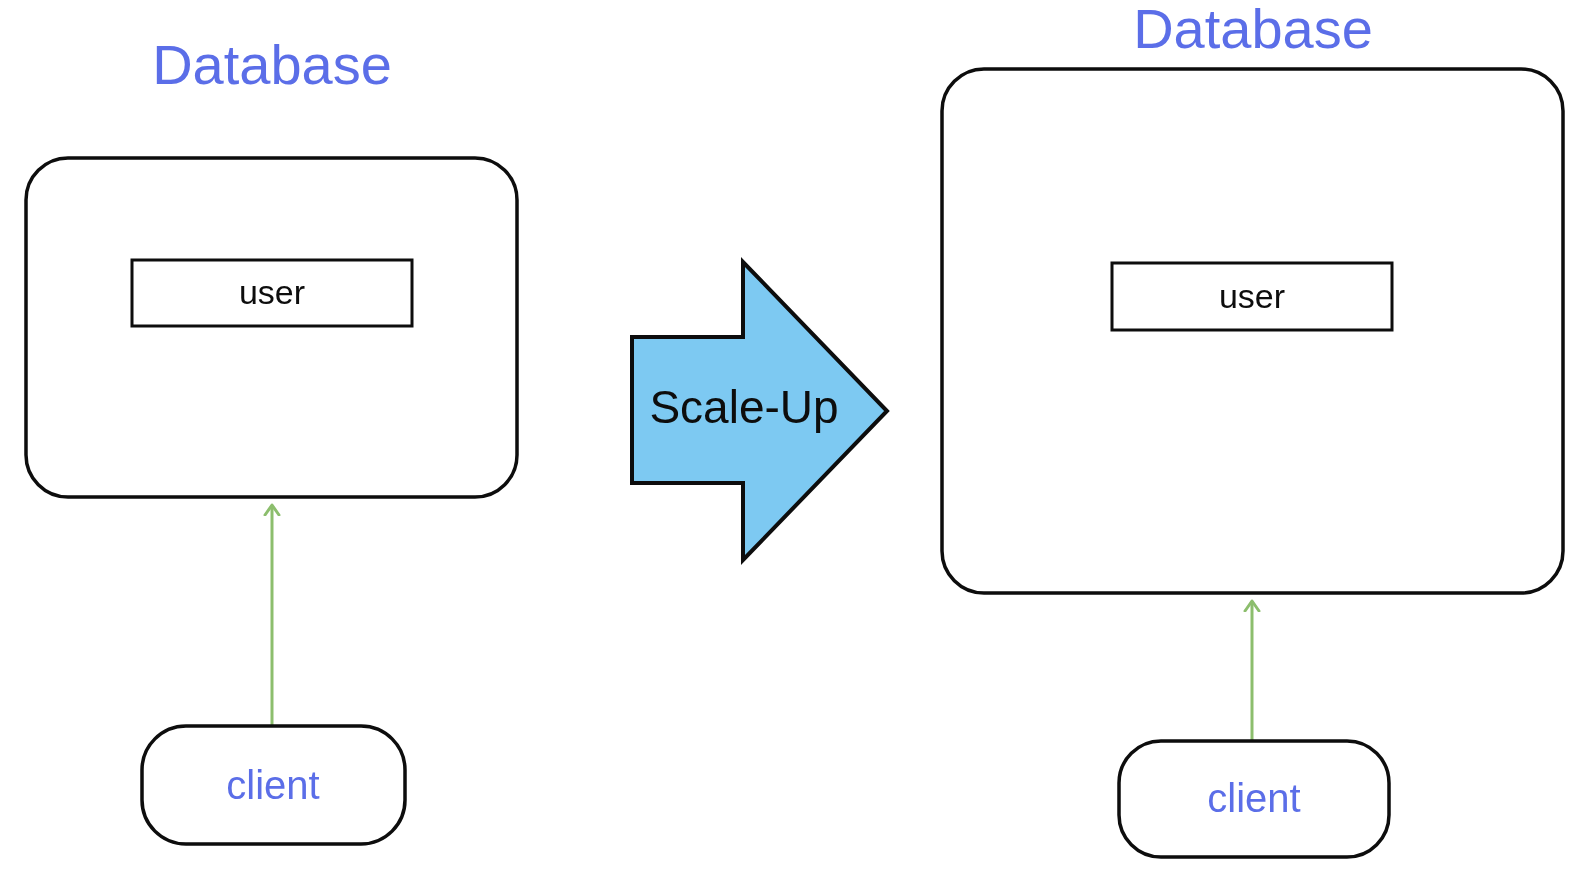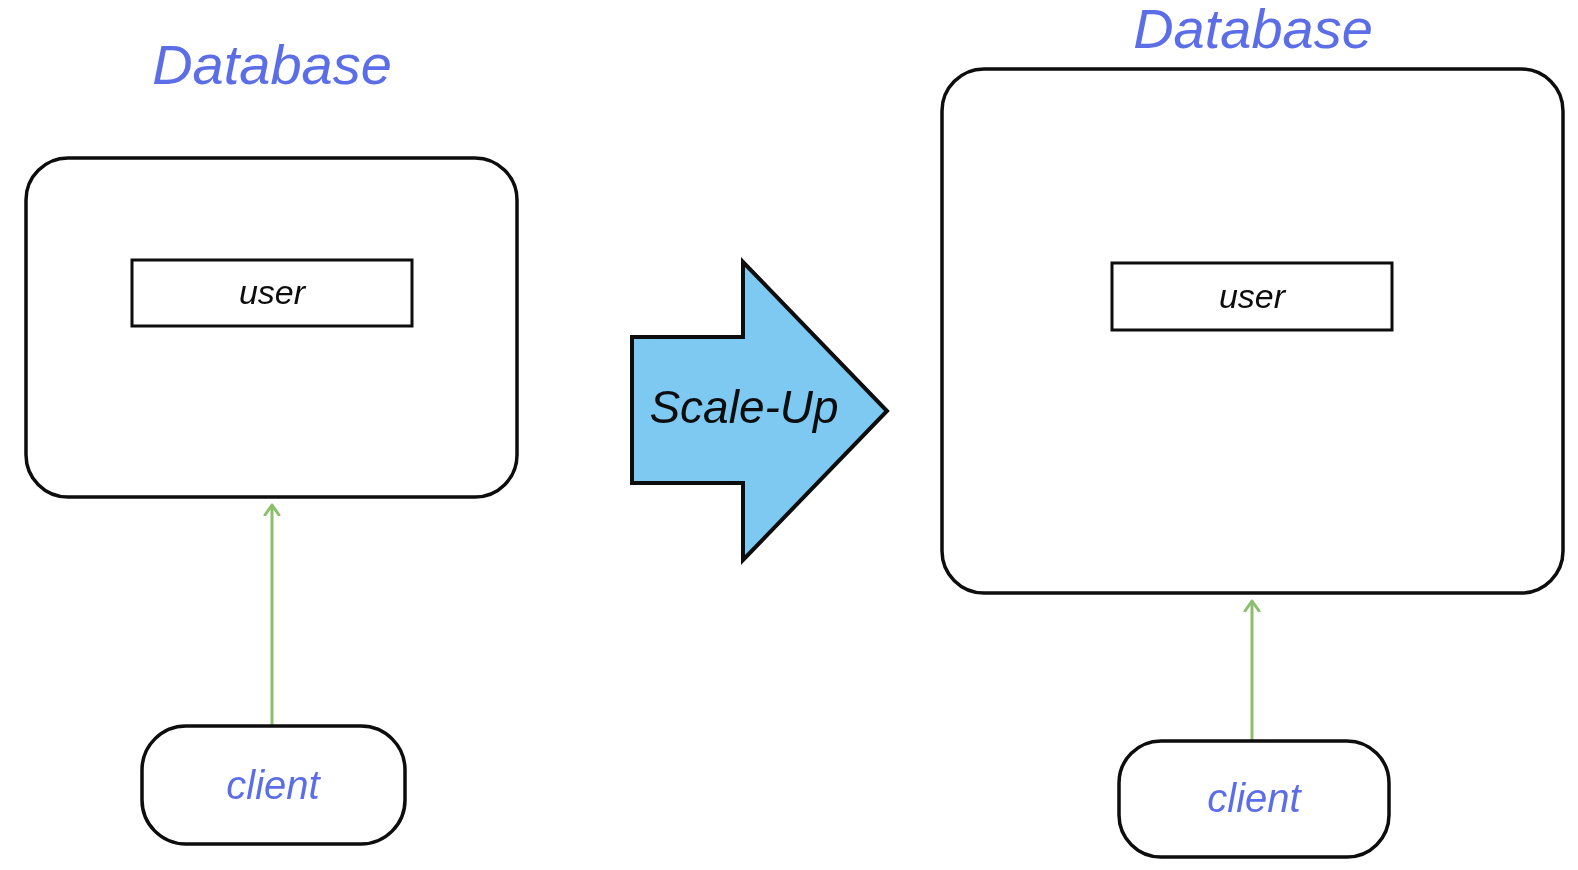--- a/index.html
+++ b/index.html
@@ -8,21 +8,20 @@
     background: #ffffff;
     width: 1578px;
     height: 870px;
     overflow: hidden;
     font-family: "Liberation Sans", sans-serif;
   }
   .canvas-wrap {
     position: relative;
     width: 1578px;
     height: 852px;
-    font-style: italic;
   }
   svg.diagram {
     display: block;
     width: 1578px;
     height: 870px;
   }
   .shape {
     fill: #ffffff;
   }
   .big-box    { stroke-width: 3.5px; }

